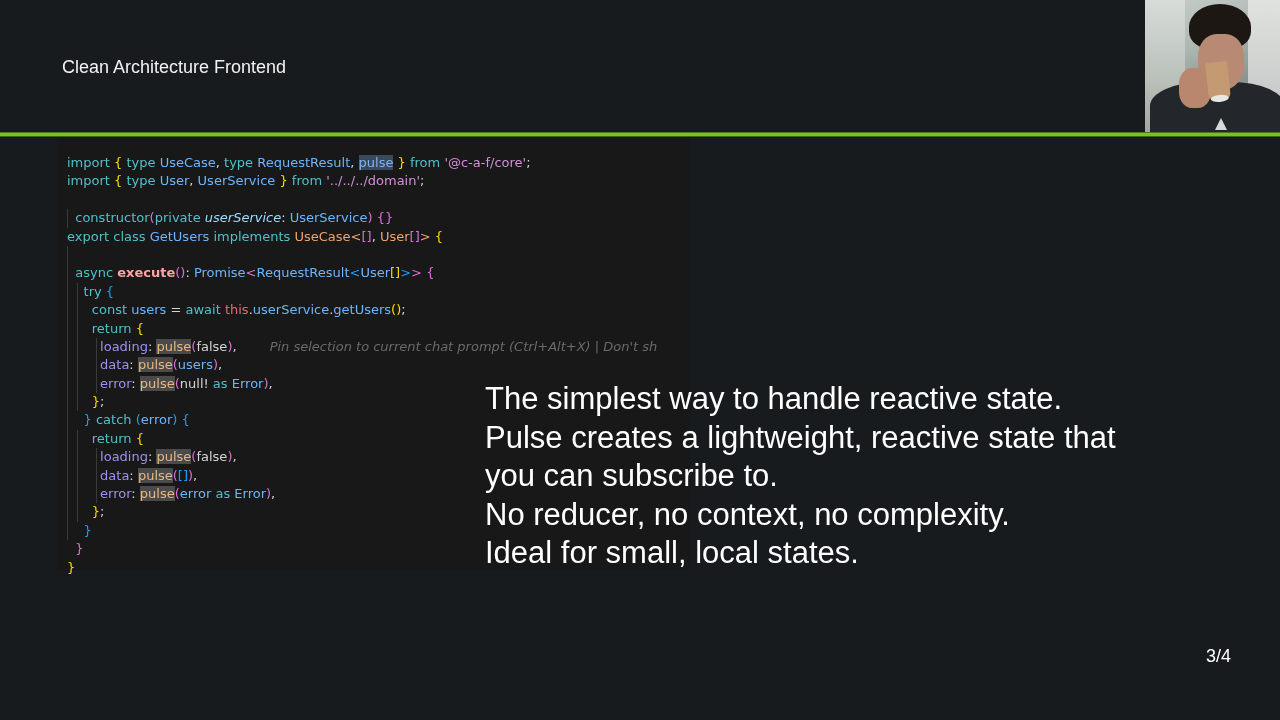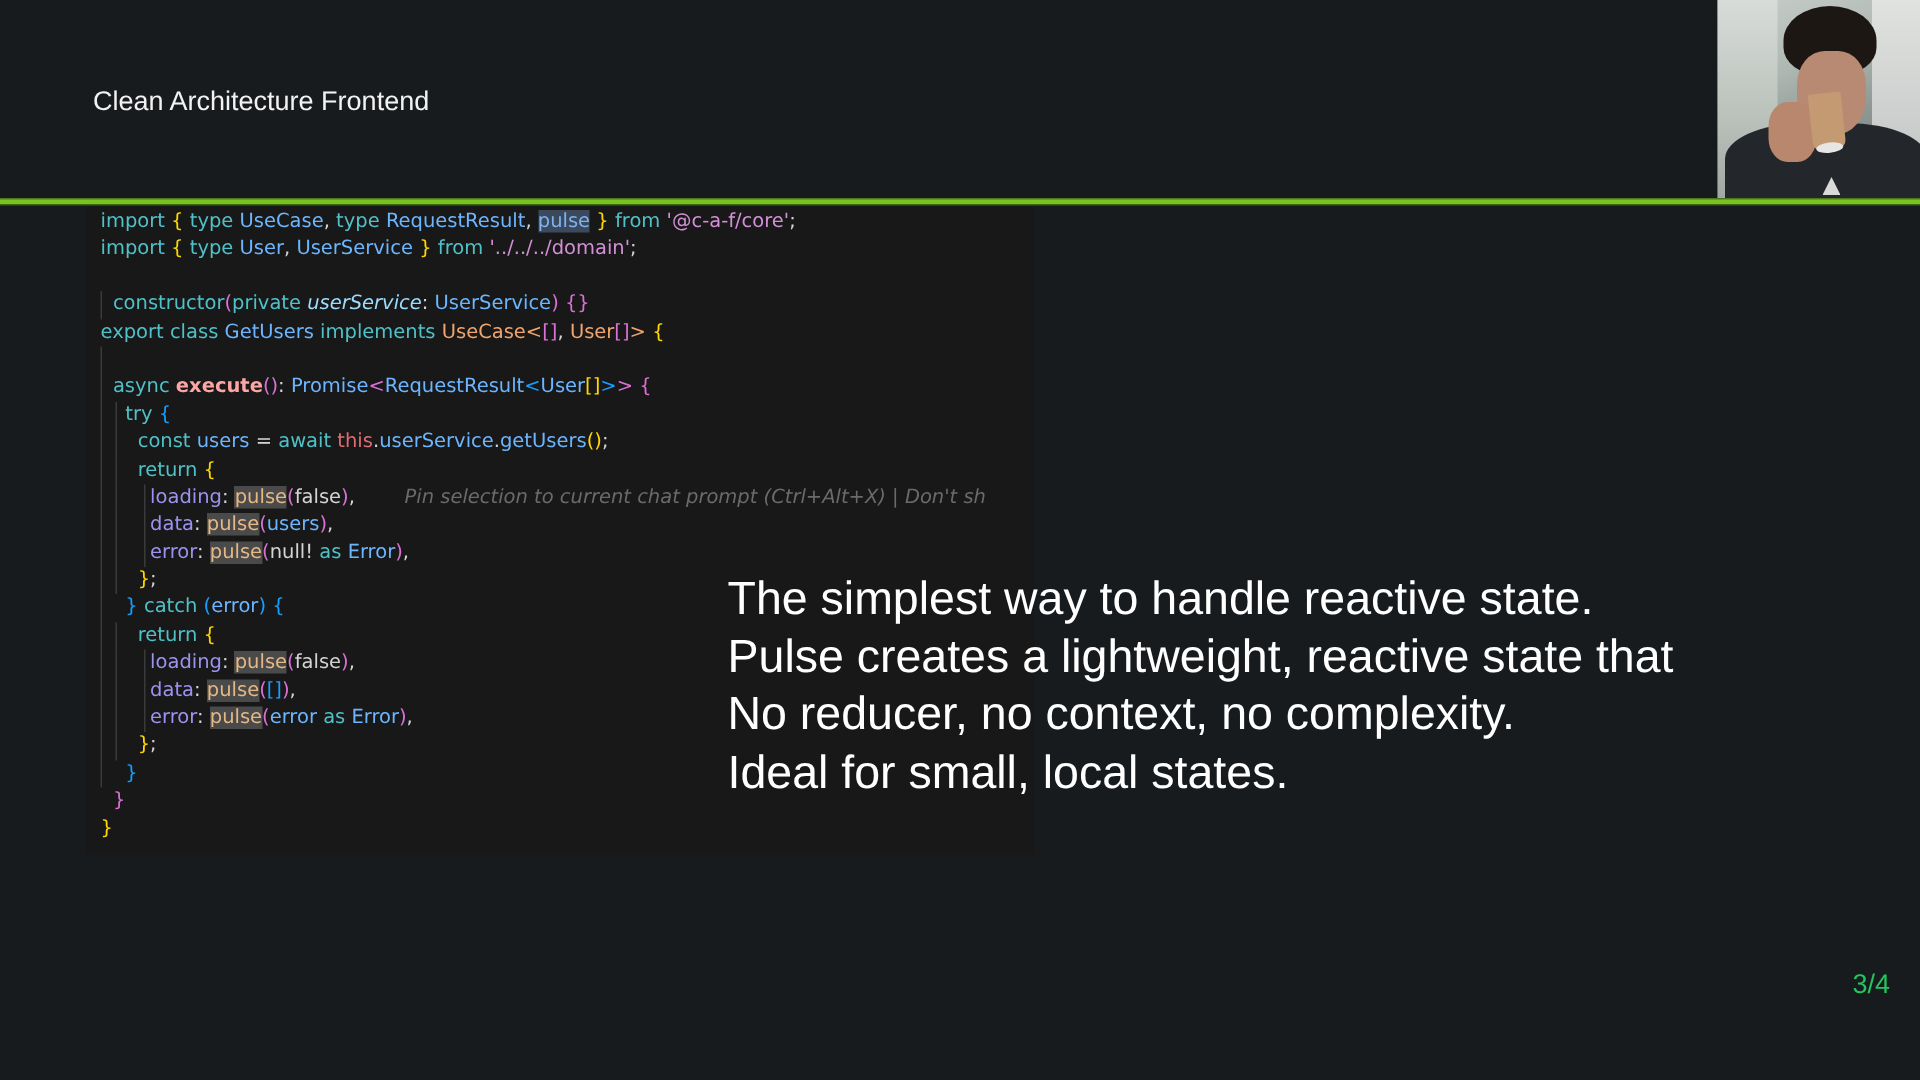--- a/index.html
+++ b/index.html
@@ -54,21 +54,21 @@
     }
     .speaker-photo .shirt-logo {
       position: absolute; left: 70px; top: 118px; width: 12px; height: 12px;
       background: #d9d9d9; clip-path: polygon(50% 0, 100% 100%, 0 100%);
     }
 
     .code-panel {
       position: absolute; left: 57px; top: 138px; width: 633px; height: 432px;
       background: #181818;
       font-family: "DejaVu Sans", sans-serif; font-size: 13px;
-      padding-top: 1px;
+      padding-top: 16px;
     }
     .code-line {
       position: relative; height: 18.4px; line-height: 18.4px; white-space: pre;
       padding-left: 10px; color: #d4d4d4;
     }
     .guide { position: absolute; top: 0; width: 1px; height: 100%; background: #3a3a3a; }
     .kw2 { color: #4fc1c9; }
     .typb { color: #6cb6ff; }
     .var { color: #9cdcfe; }
     .prop { color: #9c92f0; }
@@ -84,21 +84,21 @@
     .hl-occ { background: #4a4a4a; color: #e6b885; }
     .italic { font-style: italic; }
     .ghost { color: #6a6a6a; font-style: italic; }
 
     .description {
       position: absolute; left: 485px; top: 380px; width: 680px;
       font-size: 31px; line-height: 38.5px; color: #ffffff;
     }
     .page-number {
       position: absolute; left: 1206px; top: 646px;
-      font-size: 18px; color: #22c55e; margin-left: 29px;
+      font-size: 18px; color: #ffffff;
     }
   </style>
 </head>
 <body>
 
 <div class="slide-title">Clean Architecture Frontend</div>
 
 <div class="speaker-photo">
   <div class="bg-tree"></div>
   <div class="bg-building"></div>
@@ -157,17 +157,18 @@
   <div class="code-line"><span class="guide" style="left:10px"></span>    <span class="b3">}</span></div>
 
   <div class="code-line">  <span class="b2">}</span></div>
 
   <div class="code-line"><span class="b1">}</span></div>
 </div>
 
 <div class="description">
   <div>The simplest way to handle reactive state.</div>
   <div>Pulse creates a lightweight, reactive state that</div>
+  <div>you can subscribe to.</div>
   <div>No reducer, no context, no complexity.</div>
   <div>Ideal for small, local states.</div>
 </div>
 
 <div class="page-number">3/4</div>
 
 </body></html>

